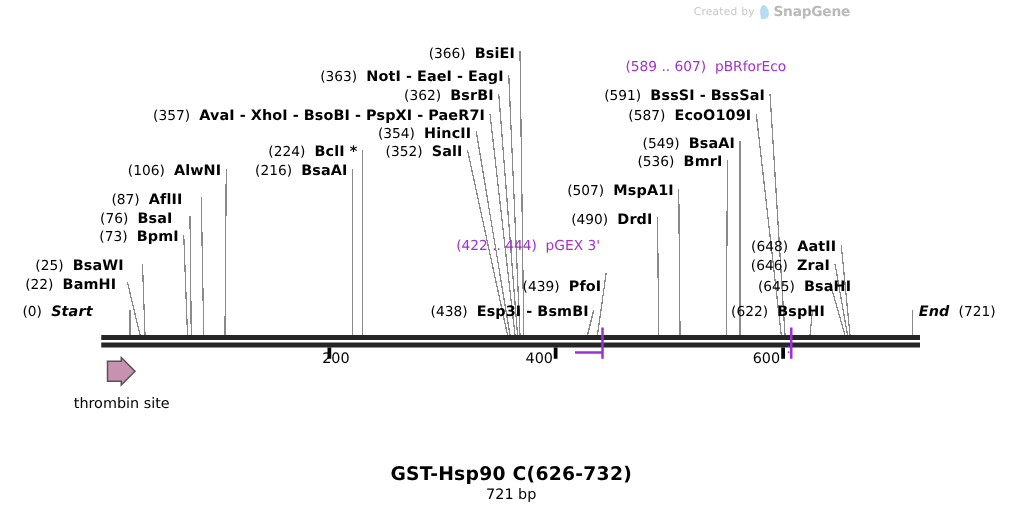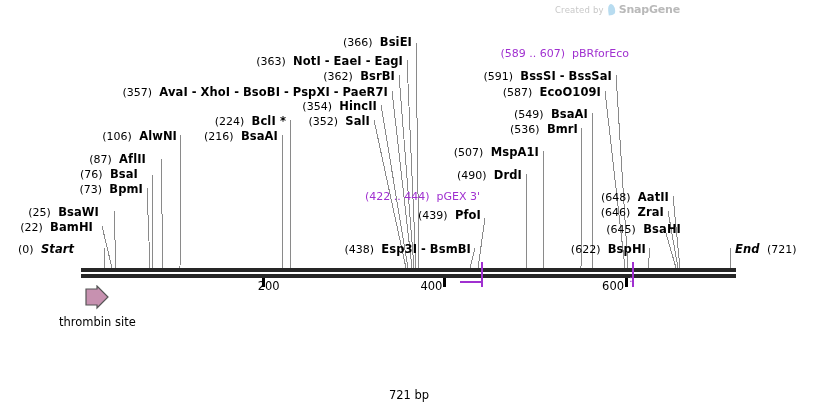--- a/index.html
+++ b/index.html
@@ -210,23 +210,23 @@
       <div class="lbl right-anchor" style="left: 93px; top: 222px;"><span class="pos">(22)</span>&nbsp;&nbsp;<span class="enz">BamHI</span></div>
       <div class="lbl right-anchor" style="left: 612px; top: 71px;"><span class="pos">(591)</span>&nbsp;&nbsp;<span class="enz">BssSI</span><span class="sep"> - </span><span class="enz">BssSaI</span></div>
       <div class="lbl right-anchor" style="left: 601px; top: 87px;"><span class="pos">(587)</span>&nbsp;&nbsp;<span class="enz">EcoO109I</span></div>
       <div class="lbl right-anchor" style="left: 588px; top: 109px;"><span class="pos">(549)</span>&nbsp;&nbsp;<span class="enz">BsaAI</span></div>
       <div class="lbl right-anchor" style="left: 578px; top: 124px;"><span class="pos">(536)</span>&nbsp;&nbsp;<span class="enz">BmrI</span></div>
       <div class="lbl right-anchor" style="left: 539px; top: 147px;"><span class="pos">(507)</span>&nbsp;&nbsp;<span class="enz">MspA1I</span></div>
       <div class="lbl right-anchor" style="left: 522px; top: 170px;"><span class="pos">(490)</span>&nbsp;&nbsp;<span class="enz">DrdI</span></div>
       <div class="lbl right-anchor" style="left: 669px; top: 192px;"><span class="pos">(648)</span>&nbsp;&nbsp;<span class="enz">AatII</span></div>
       <div class="lbl right-anchor" style="left: 664px; top: 207px;"><span class="pos">(646)</span>&nbsp;&nbsp;<span class="enz">ZraI</span></div>
       <div class="lbl right-anchor" style="left: 660px; top: 224px; margin-left: 21px;"><span class="pos">(645)</span>&nbsp;&nbsp;<span class="enz">BsaHI</span></div>
-      <div class="lbl right-anchor" style="left: 481px; top: 210px;"><span class="pos">(439)</span>&nbsp;&nbsp;<span class="enz">PfoI</span></div>
+      <div class="lbl right-anchor" style="left: 481px; top: 224px;"><span class="pos">(439)</span>&nbsp;&nbsp;<span class="enz">PfoI</span></div>
       <div class="lbl right-anchor" style="left: 471px; top: 244px;"><span class="pos">(438)</span>&nbsp;&nbsp;<span class="enz">Esp3I</span><span class="sep"> - </span><span class="enz">BsmBI</span></div>
-      <div class="lbl right-anchor" style="left: 646px; top: 244px; text-align: right;"><span class="pos">(622)</span>&nbsp;&nbsp;<span class="enz">BspHI</span></div>
+      <div class="lbl right-anchor" style="left: 660px; top: 244px; text-align: right;"><span class="pos">(622)</span>&nbsp;&nbsp;<span class="enz">BspHI</span></div>
     </div>
 
   <div id="feature-layer">
       <div class="lbl feature right-anchor" style="left: 629px; top: 48px;"><span class="pos">(589 .. 607)</span>&nbsp;&nbsp;<span class="fname">pBRforEco</span></div>
       <div class="lbl feature right-anchor" style="left: 480px; top: 191px;"><span class="pos">(422 .. 444)</span>&nbsp;&nbsp;<span class="fname">pGEX 3'</span></div>
     </div>
 
   <div id="terminal-layer">
       <div class="lbl terminal" style="left: 18px; top: 244px;"><span class="pos">(0)</span>&nbsp;&nbsp;<span class="enz">Start</span></div>
       <div class="lbl terminal" style="left: 735px; top: 244px;"><span class="enz">End</span>&nbsp;&nbsp;<span class="pos">(721)</span></div>
@@ -247,15 +247,16 @@
   <div class="feat-bar" style="left:460px; top:281px; width:22px; height:2px;"></div>
   <div class="feat-line" style="left:481px; top:262px; width:2px; height:25px;"></div>
   <div class="feat-line" style="left:632px; top:262px; width:2px; height:25px;"></div>
   <div class="feat-dots" style="left:629px; top:276px;">:</div>
 
   <svg class="thrombin-arrow" style="left:84px; top:285px;" width="26" height="26" viewBox="0 0 26 26">
     <polygon points="2,4 13,4 13,1 24,12 13,23 13,20 2,20" fill="#c791b0" stroke="#555555" stroke-width="1.2" stroke-linejoin="miter"></polygon>
   </svg>
   <div class="thrombin-label" style="left:59px; top:315px;">thrombin site</div>
 
+  <div class="title-main" style="top:370px;">GST-Hsp90 C(626-732)</div>
   <div class="title-sub" style="top:388px;">721 bp</div>
 
 </div>
 
 </body></html>

